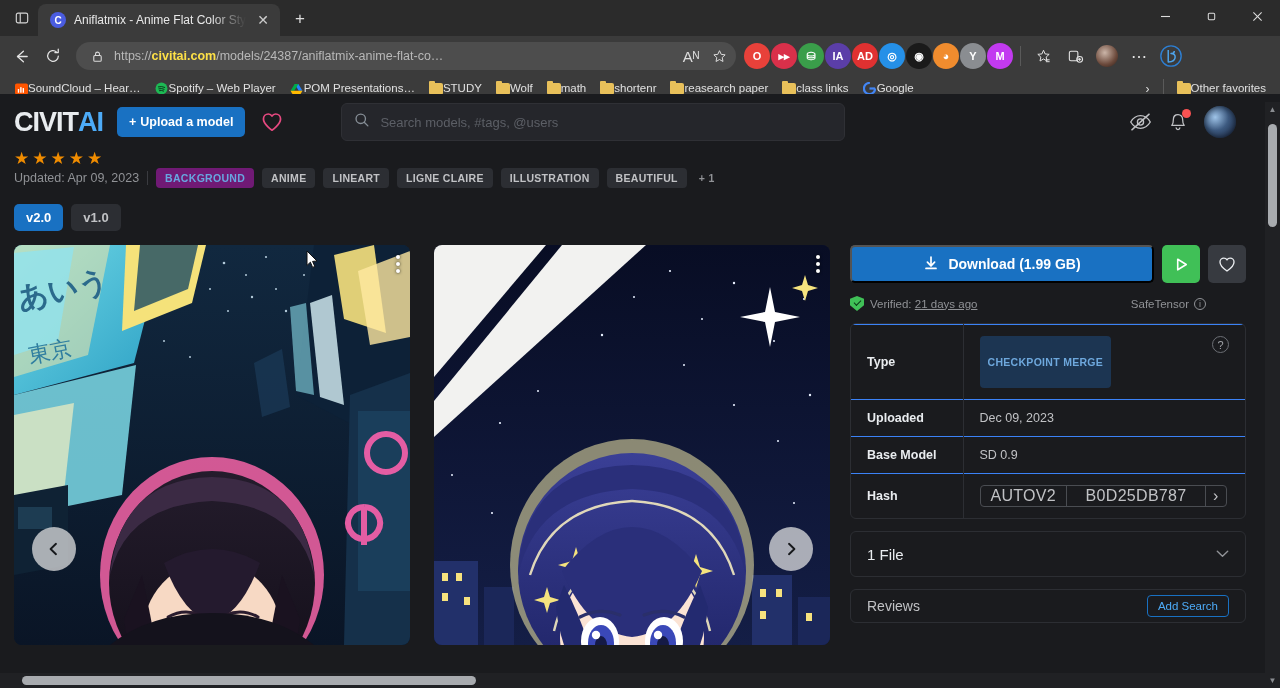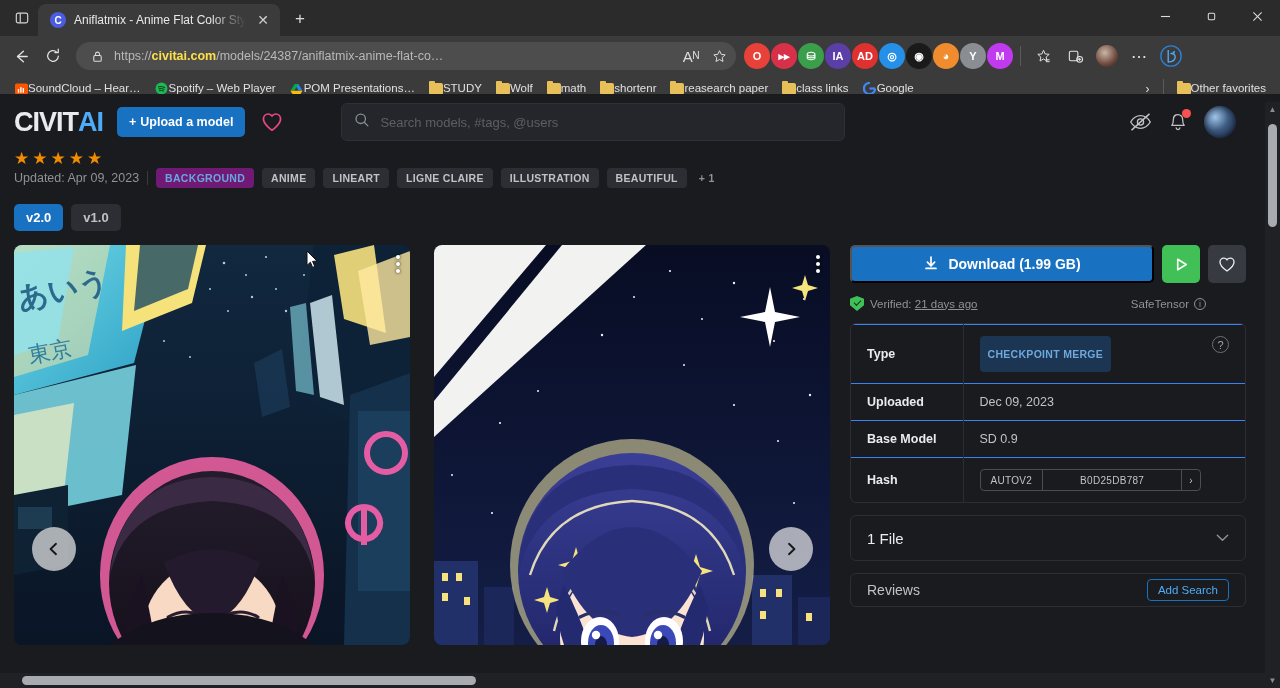--- a/index.html
+++ b/index.html
@@ -178,25 +178,25 @@
   .info-circ { width:12px;height:12px;border:1px solid #909296;border-radius:50%;font-size:9px;display:flex;align-items:center;justify-content:center;}
 
   .panel { border:1px solid #2c2e33; border-radius:6px; background:#1a1b1e; overflow:hidden; }
   .panel-head { height:44px; display:flex; align-items:center; padding: 0 16px; font-size:15px; color:#e9ecef; }
   .panel-head .chev { margin-left:auto; color:#909296; font-size:12px;}
   .dtable { width:100%; border-collapse:collapse; }
   .dtable tr { border-top:1px solid #3b82f6; }
   .dtable td { padding: 11px 16px; font-size:12.5px; color:#c1c2c5; vertical-align:middle; }
   .dtable td.k { width:112px; font-weight:700; color:#e9ecef; border-right:1px solid #2c2e33; }
   .chip-type { display:inline-block; background:#1c3552; color:#6ea8dd; font-size:10.5px; font-weight:700;
-    padding:12px 8px; border-radius:4px; letter-spacing:.3px;}
+    padding:20px 8px; border-radius:4px; letter-spacing:.3px;}
   .qmark { float:right; width:17px;height:17px;border:1px solid #6c6f75;border-radius:50%;
     color:#a0a3a8;font-size:11px;display:flex;align-items:center;justify-content:center;}
   .hash-group { display:inline-flex; align-items:stretch; border:1px solid #4a4d52; border-radius:4px; overflow:hidden; height:22px;}
-  .hash-group span { display:flex;align-items:center;padding:0 10px;font-size:10px;color:#c1c2c5;letter-spacing:.3px;text-align:right;}
+  .hash-group span { display:flex;align-items:center;padding:0 10px;font-size:16px;color:#c1c2c5;letter-spacing:.3px;text-align:right;}
   .hash-group .hg-mid{border-left:1px solid #4a4d52;border-right:1px solid #4a4d52;min-width:140px;justify-content:center;}
   .hash-group .hg-arrow{padding:0 7px;}
 
   .review-peek { border:1px solid #2c2e33; border-radius:6px; height:34px; position:relative; overflow:hidden; padding: 9px 16px;
     display:flex; align-items:center; font-size:14px; color:#c1c2c5; }
   .review-peek .btn-out { margin-left:auto; border:1px solid #1971c2; color:#4dabf7; border-radius:4px; font-size:11.5px; padding:4px 10px;}
 
   
   .vscroll { position:absolute; right:0; top:102px; width:15px; height:586px; background:#202124; z-index:30; }
   .vscroll .arr { height:15px; display:flex;align-items:center;justify-content:center;color:#8a8d91;font-size:8px;}

